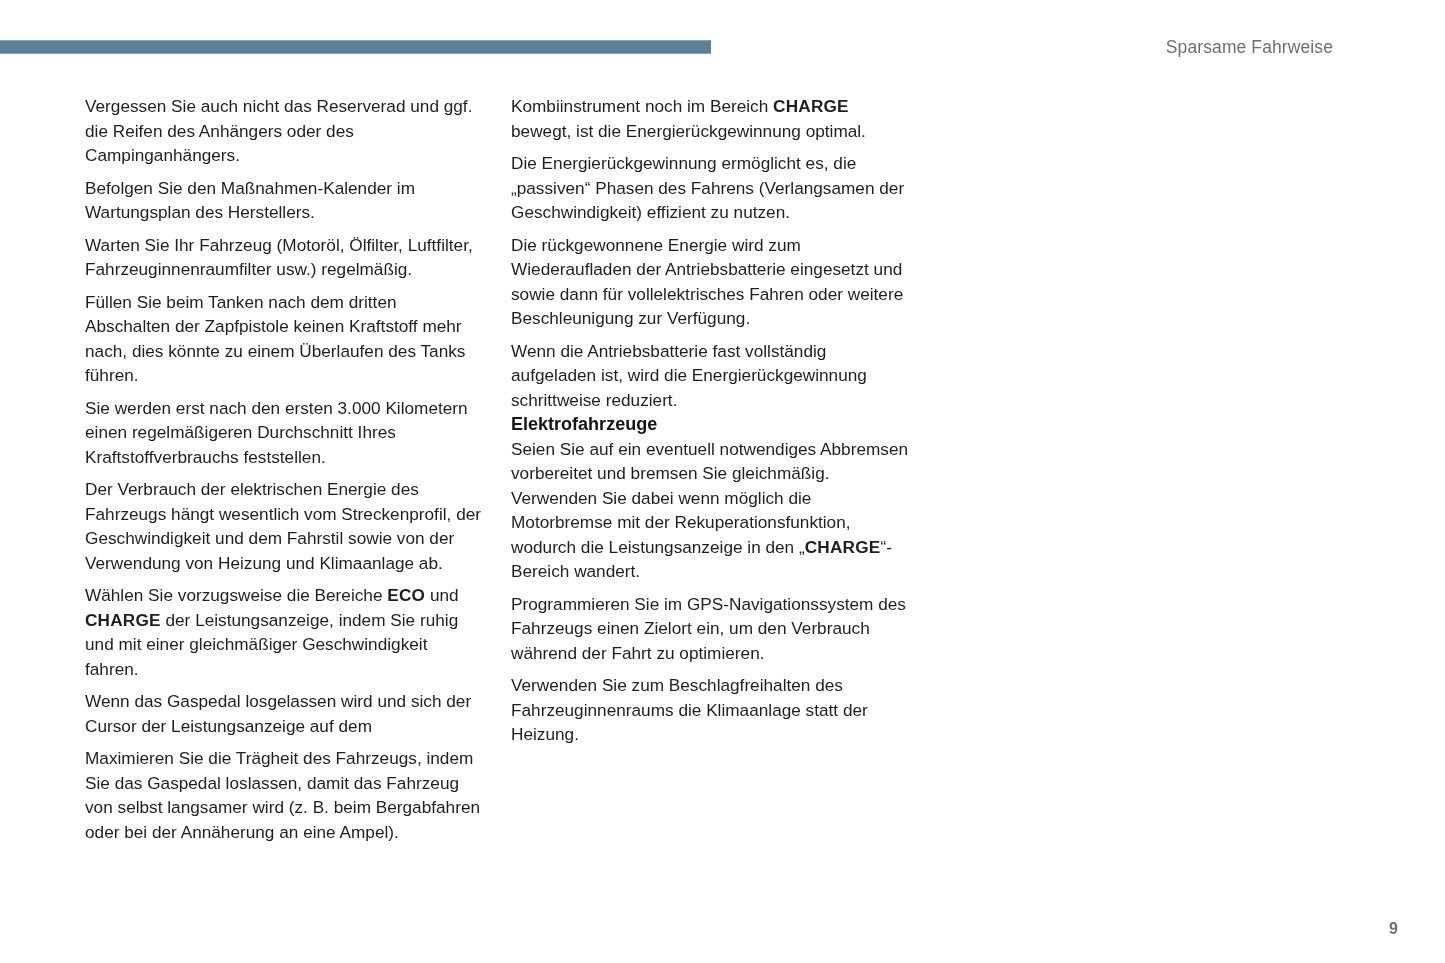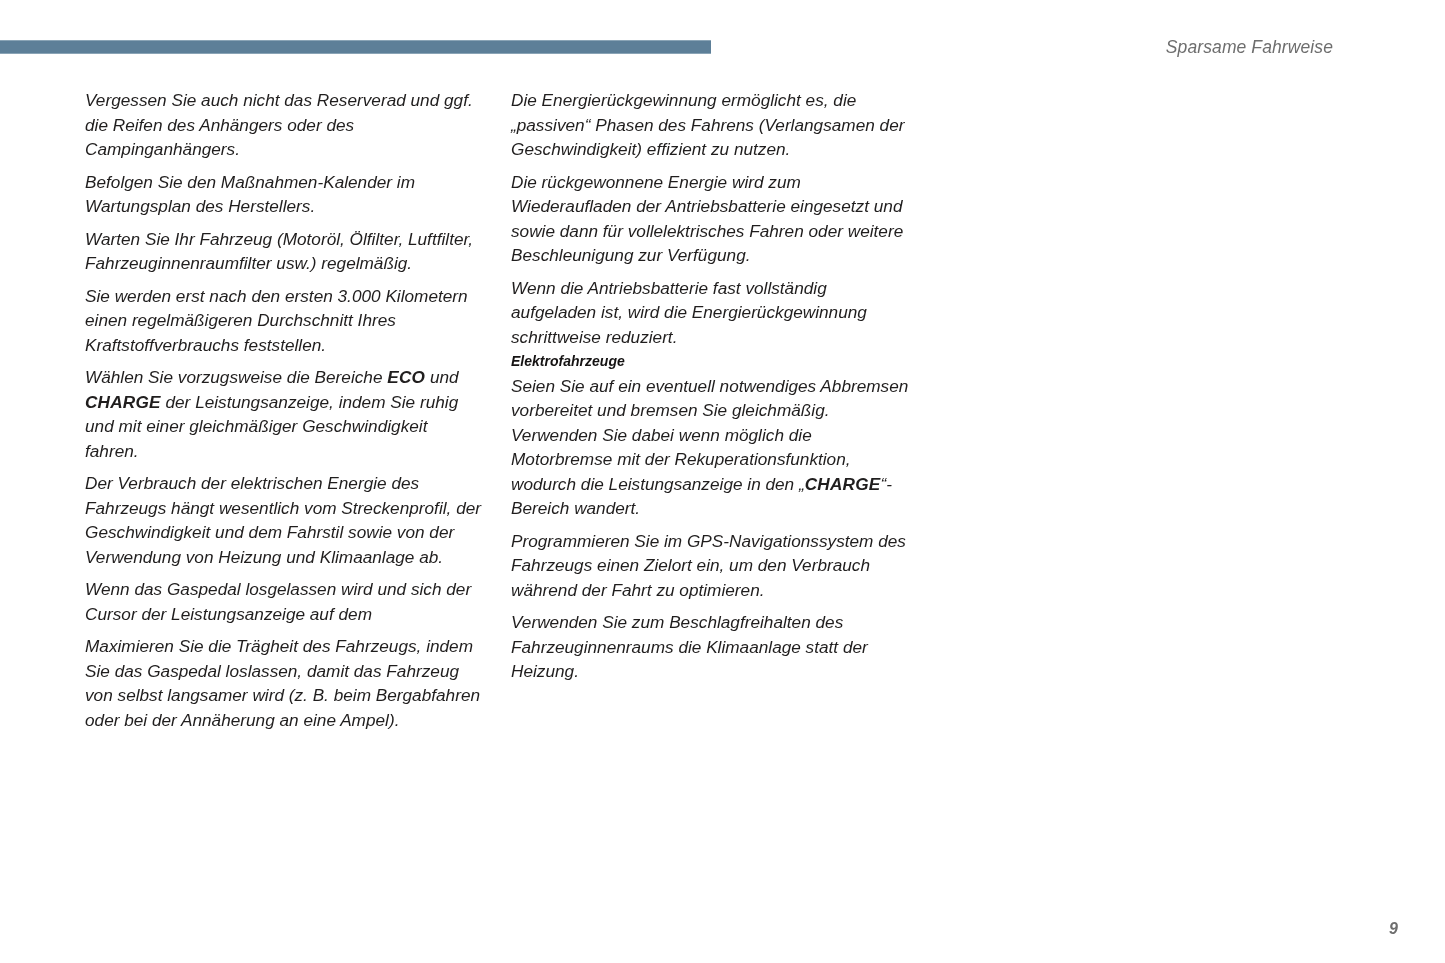--- a/index.html
+++ b/index.html
@@ -11,21 +11,20 @@
   body {
     font-family: "Liberation Sans", sans-serif;
     -webkit-font-smoothing: antialiased;
   }
   .page {
     position: relative;
     width: 1445px;
     height: 963px;
     background: #ffffff;
     overflow: hidden;
-    font-style: italic;
   }
 
   
   .header-rule {
     position: absolute;
     left: 0;
     top: 40px;
     width: 711px;
     height: 14px;
     background: #5d7f98;
@@ -46,39 +45,39 @@
 
   
   .columns {
     position: absolute;
     left: 85px;
     top: 88px;
     width: 820px;
   }
   .col {
     position: absolute;
-    top: 0;
+    top: 6px;
     width: 400px;
   }
   .col-left  { left: 0; }
   .col-right { left: 426px; }
 
   
   .para {
     margin: 0;
     font-size: 17.2px;
     line-height: 24.5px;
     color: #201e1e;
     letter-spacing: 0.01px;
   }
   .para + .para { margin-top: 8px; }
 
   .heading {
     margin: 0;
-    font-size: 14px;
+    font-size: 18px;
     line-height: 24.5px;
     font-weight: bold;
     color: #151313;
     letter-spacing: 0.01px;
   }
   
   .heading.major      { margin-top: 18px; }
   .heading.major + .para { margin-top: 11px; }
 
   
@@ -102,35 +101,37 @@
   <div class="header-rule"></div>
   <div class="header-title">Sparsame Fahrweise</div>
 
   <div class="columns">
 
     <div class="col col-left">
 
       <p class="para">Vergessen Sie auch nicht das Reserverad und ggf. die Reifen des Anhängers oder des Campinganhängers.</p>
       <p class="para">Befolgen Sie den Maßnahmen-Kalender im Wartungsplan des Herstellers.</p>
       <p class="para">Warten Sie Ihr Fahrzeug (Motoröl, Ölfilter, Luftfilter, Fahrzeuginnenraumfilter usw.) regelmäßig.</p>
+      <p class="para">Füllen Sie beim Tanken nach dem dritten Abschalten der Zapfpistole keinen Kraftstoff mehr nach, dies könnte zu einem Überlaufen des Tanks führen.</p>
       <p class="para">Sie werden erst nach den ersten 3.000 Kilometern einen regelmäßigeren Durchschnitt Ihres Kraftstoffverbrauchs feststellen.</p>
 
 
+      <p class="para">Der Verbrauch der elektrischen Energie des Fahrzeugs hängt wesentlich vom Streckenprofil, der Geschwindigkeit und dem Fahrstil sowie von der Verwendung von Heizung und Klimaanlage ab.</p>
+
       <p class="para"><span>Wählen Sie vorzugsweise die Bereiche </span><span class="b">ECO</span><span> und </span><span class="b">CHARGE</span><span> der Leistungsanzeige, indem Sie ruhig und mit einer gleichmäßiger Geschwindigkeit fahren.</span></p>
-
-      <p class="para">Der Verbrauch der elektrischen Energie des Fahrzeugs hängt wesentlich vom Streckenprofil, der Geschwindigkeit und dem Fahrstil sowie von der Verwendung von Heizung und Klimaanlage ab.</p>
 
 
       <p class="para">Wenn das Gaspedal losgelassen wird und sich der Cursor der Leistungsanzeige auf dem</p>
       <p class="para">Maximieren Sie die Trägheit des Fahrzeugs, indem Sie das Gaspedal loslassen, damit das Fahrzeug von selbst langsamer wird (z. B. beim Bergabfahren oder bei der Annäherung an eine Ampel).</p>
 
     </div>
 
     <div class="col col-right">
 
+      <p class="para"><span>Kombiinstrument noch im Bereich </span><span class="b">CHARGE</span><span> bewegt, ist die Energierückgewinnung optimal.</span></p>
 
       <p class="para">Die Energierückgewinnung ermöglicht es, die „passiven“ Phasen des Fahrens (Verlangsamen der Geschwindigkeit) effizient zu nutzen.</p>
       <p class="para">Die rückgewonnene Energie wird zum Wiederaufladen der Antriebsbatterie eingesetzt und sowie dann für vollelektrisches Fahren oder weitere Beschleunigung zur Verfügung.</p>
       <p class="para">Wenn die Antriebsbatterie fast vollständig aufgeladen ist, wird die Energierückgewinnung schrittweise reduziert.</p>
 
       <h3 class="heading">Elektrofahrzeuge</h3>
 
       <p class="para"><span>Seien Sie auf ein eventuell notwendiges Abbremsen vorbereitet und bremsen Sie gleichmäßig. Verwenden Sie dabei wenn möglich die Motorbremse mit der Rekuperationsfunktion, wodurch die Leistungsanzeige in den „</span><span class="b">CHARGE</span><span>“-Bereich wandert.</span></p>
 
       <p class="para">Programmieren Sie im GPS-Navigationssystem des Fahrzeugs einen Zielort ein, um den Verbrauch während der Fahrt zu optimieren.</p>

